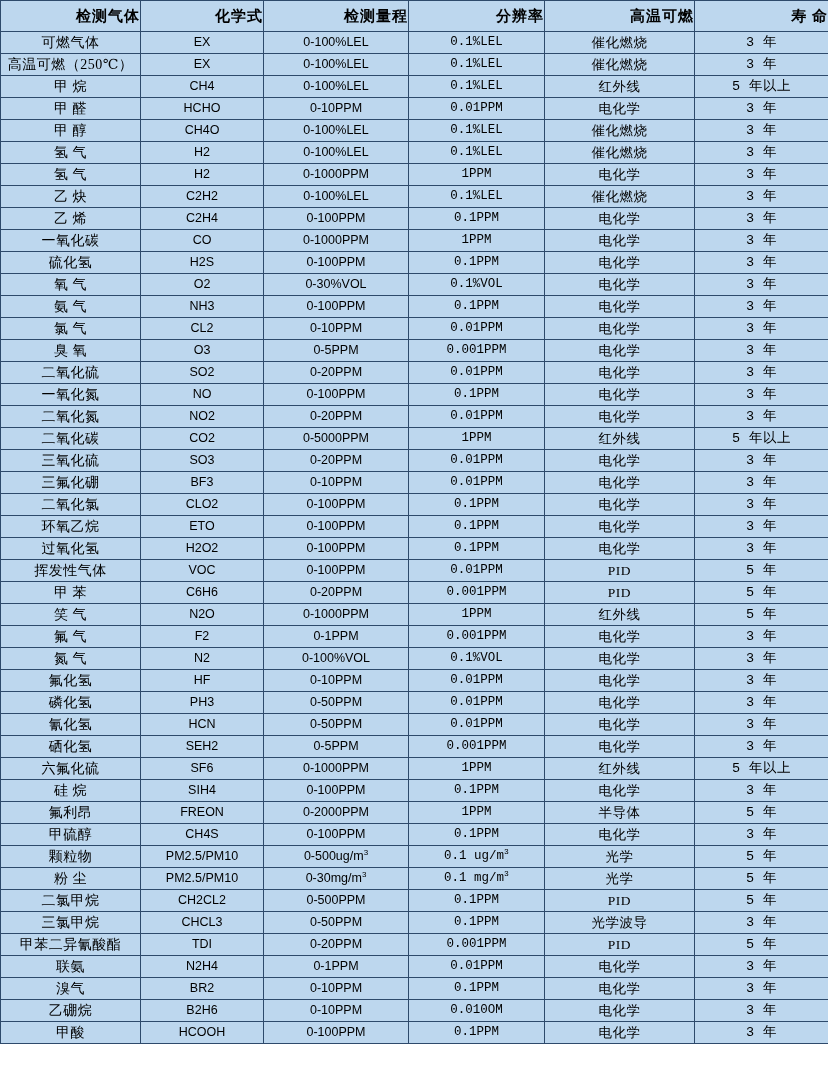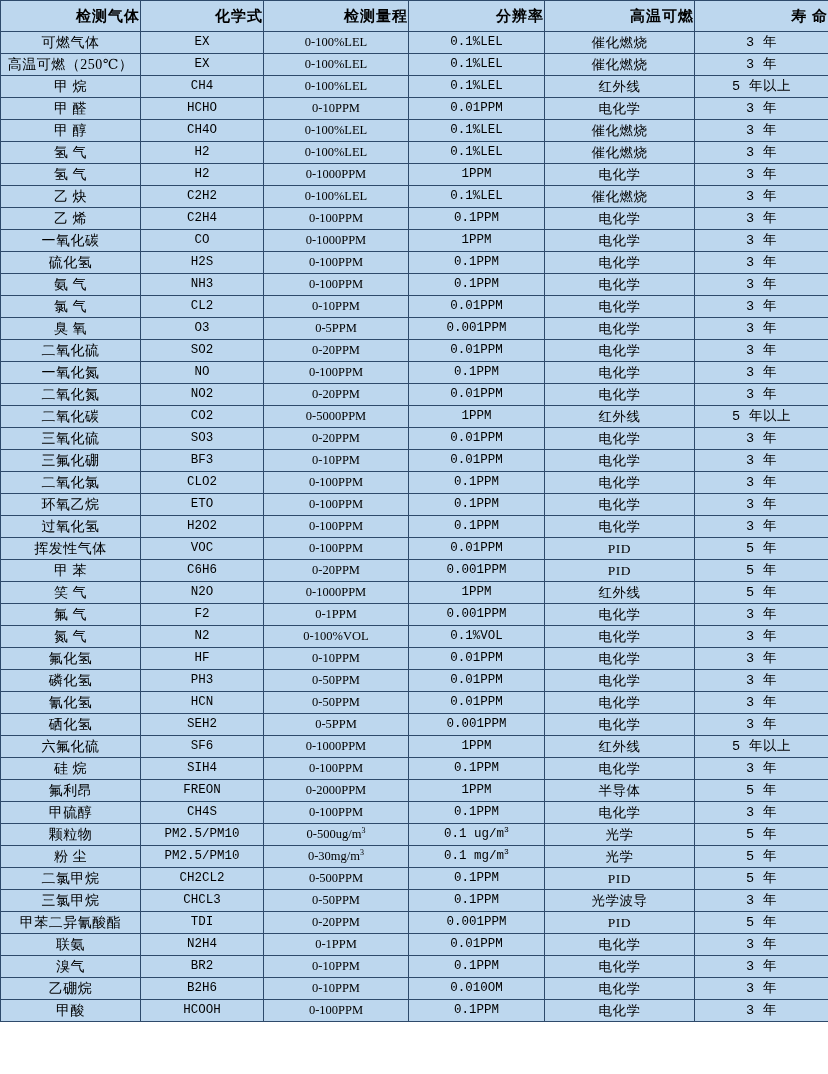--- a/index.html
+++ b/index.html
@@ -38,22 +38,22 @@
     text-align: right;
   }
   .col-gas   { width: 140px; }
   .col-form  { width: 123px; }
   .col-range { width: 145px; }
   .col-res   { width: 136px; }
   .col-tech  { width: 150px; }
   .col-life  { width: 134px; }
 
   td.gas  { font-size: 14px; letter-spacing: 0.5px; }
-  td.form { font-family: Liberation Mono, monospace; font-size: 12.5px; }
-  td.range{ font-family: Liberation Serif, serif; font-size: 12.5px; }
+  td.form { font-family: Liberation Sans, sans-serif; font-size: 12.5px; }
+  td.range{ font-family: Liberation Sans, sans-serif; font-size: 12.5px; }
   td.res  { font-family: "Liberation Mono", "DejaVu Sans Mono", monospace; font-size: 12.5px; }
   td.tech { font-size: 13.5px; letter-spacing: 0.5px; }
   td.life { font-size: 13.5px; letter-spacing: 0.5px; font-family: Liberation Mono, monospace; }
   sup { font-size: 8px; vertical-align: super; line-height: 0; }
 </style>
 </head>
 <body>
 
 <table id="gas-table">
   <colgroup>
@@ -157,20 +157,28 @@
       </tr>
       <tr>
         <td class="gas">硫化氢</td>
         <td class="form">H2S</td>
         <td class="range">0-100PPM</td>
         <td class="res">0.1PPM</td>
         <td class="tech">电化学</td>
         <td class="life">3 年</td>
       </tr>
       <tr>
+        <td class="gas">氧 气</td>
+        <td class="form">O2</td>
+        <td class="range">0-30%VOL</td>
+        <td class="res">0.1%VOL</td>
+        <td class="tech">电化学</td>
+        <td class="life">3 年</td>
+      </tr>
+      <tr>
         <td class="gas">氨 气</td>
         <td class="form">NH3</td>
         <td class="range">0-100PPM</td>
         <td class="res">0.1PPM</td>
         <td class="tech">电化学</td>
         <td class="life">3 年</td>
       </tr>
       <tr>
         <td class="gas">氯 气</td>
         <td class="form">CL2</td>

